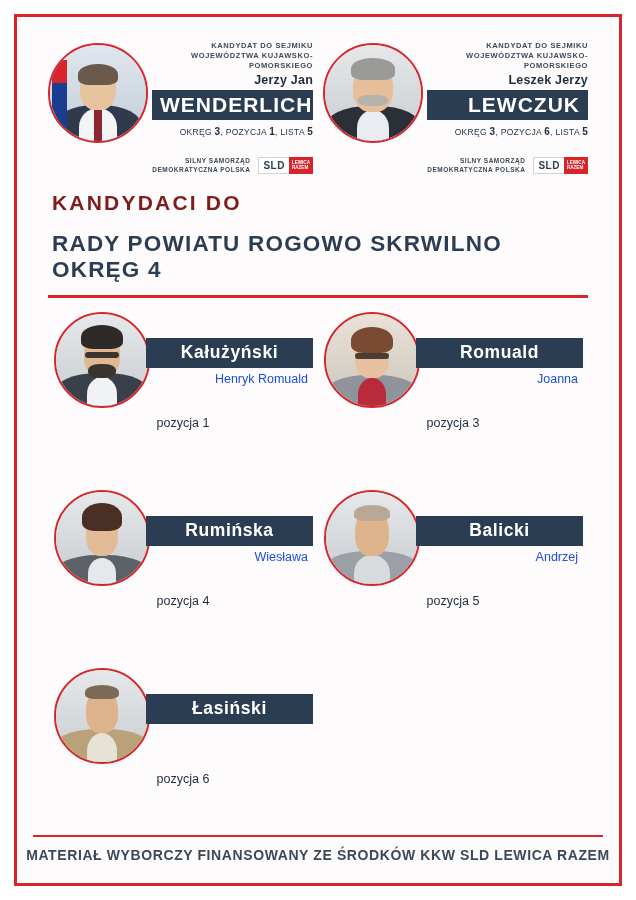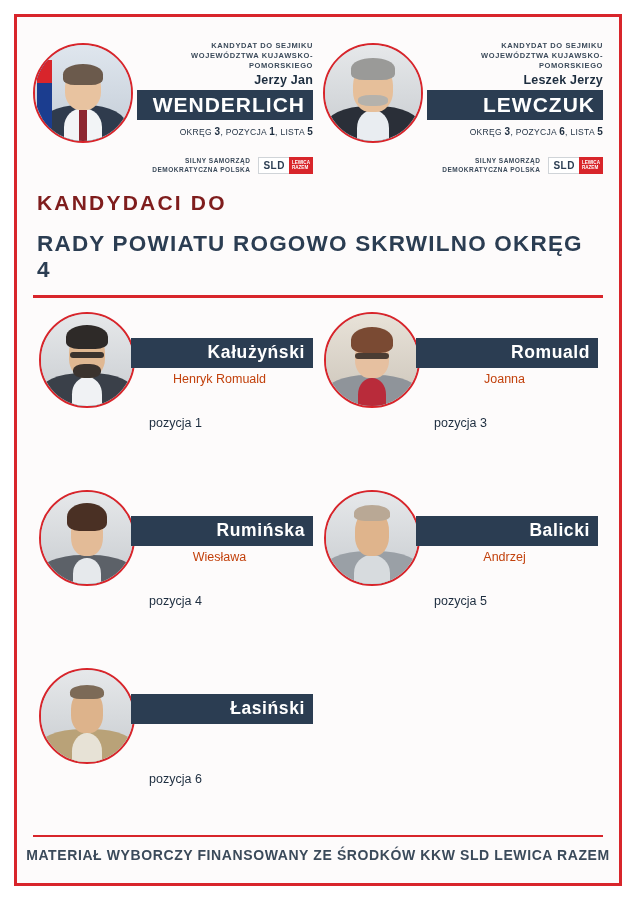--- a/index.html
+++ b/index.html
@@ -19,21 +19,21 @@
   .frame{
     position:absolute;
     left:14px;top:14px;right:14px;bottom:14px;
     border:3px solid #d8252b;
     background:#fdfbfb;
     box-sizing:border-box;
   }
   .inner{
     position:absolute;
     left:0;top:0;right:0;bottom:0;
-    padding:10px 16px;
+    padding:10px 31px;
     box-sizing:border-box;
   }
 
   
   .top-row{
     display:flex;
     justify-content:space-between;
     gap:10px;
     padding-top:8px;
   }
@@ -184,31 +184,31 @@
   .cand .namebar{
     position:absolute;
     left:98px;
     right:5px;
     top:26px;
     background:#2b3d52;
     color:#ffffff;
     font-size:17.5px;
     font-weight:bold;
     letter-spacing:0.6px;
-    text-align:right;
+    text-align:center;
     padding:4px 8px 5px 8px;
     box-sizing:border-box;
   }
   .cand .given{
     position:absolute;
     left:98px;right:10px;
     top:60px;
-    text-align:center;
+    text-align:right;
     font-size:12.5px;
-    color:#c2410c;
+    color:#1d4ed8;
   }
   .cand .pozycja{
     position:absolute;
     left:0;right:0;
     top:104px;
     text-align:center;
     font-size:12.5px;
     color:#1d2d3f;
   }
 

